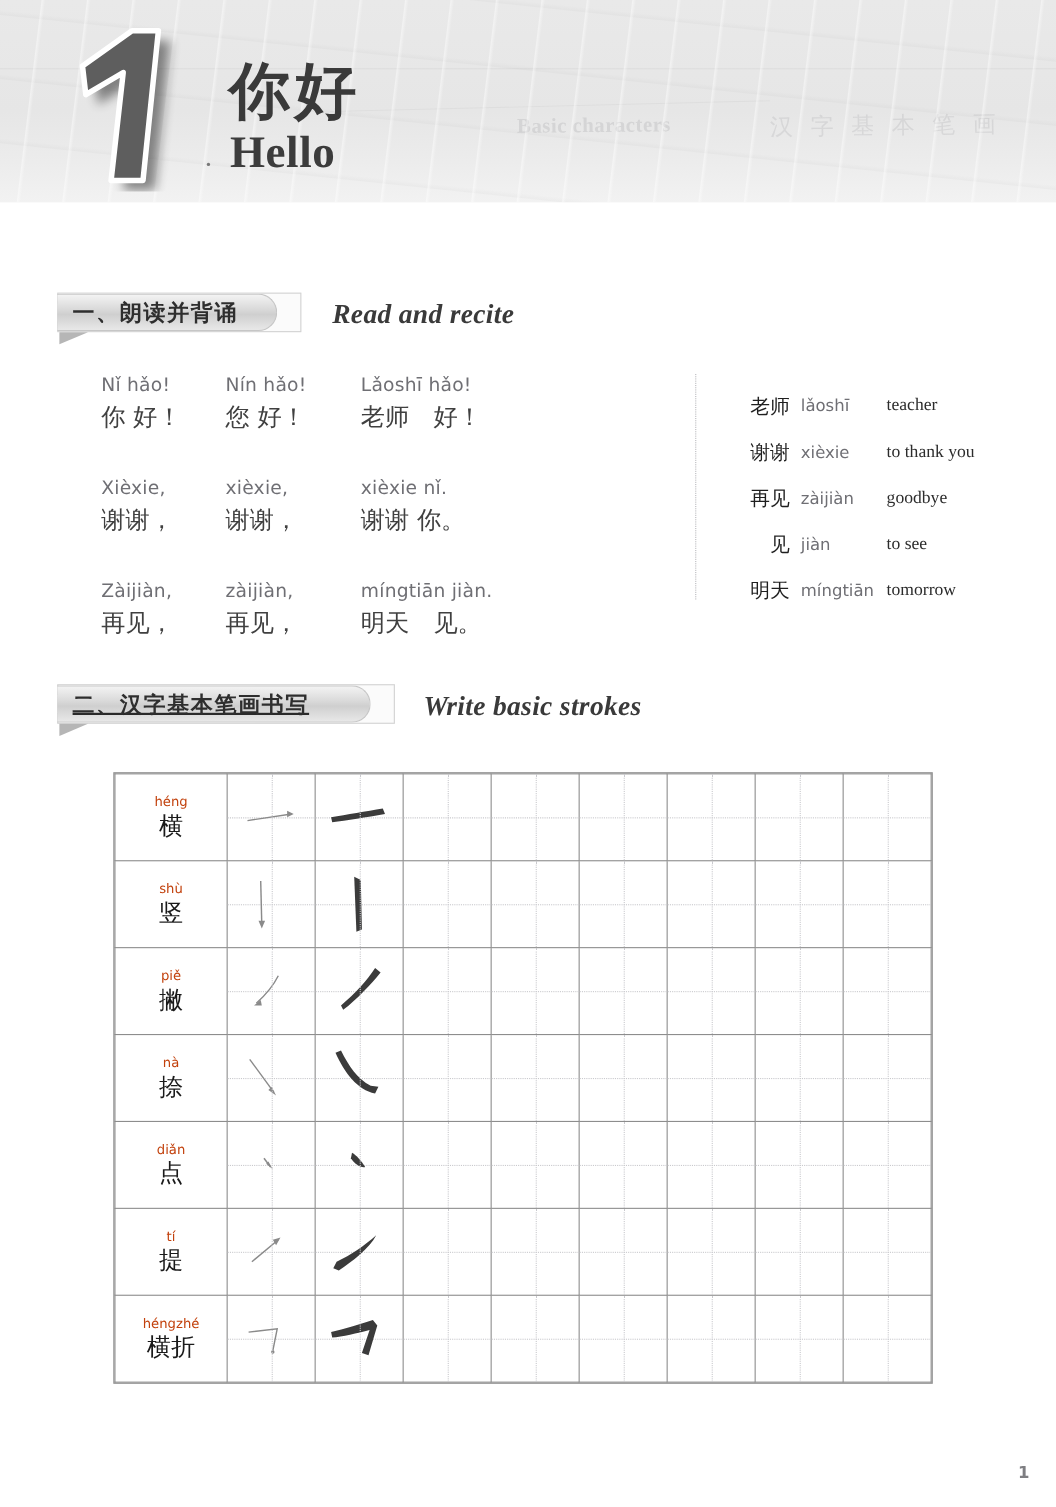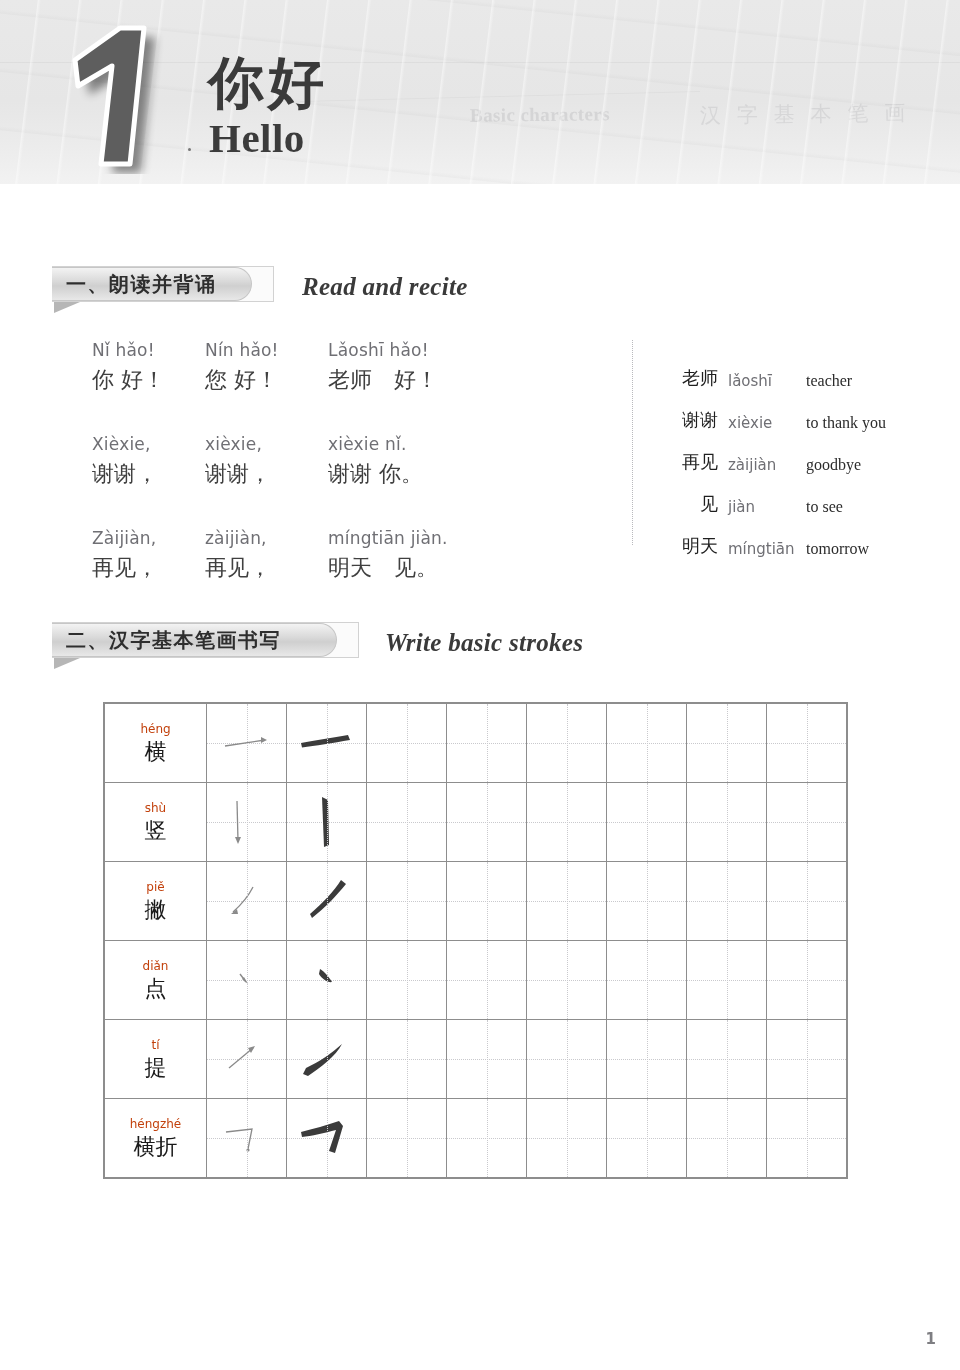--- a/index.html
+++ b/index.html
@@ -206,21 +206,21 @@
 
   
   .vocab {
     position: absolute;
     left: 660px;
     top: 348px;
     width: 280px;
   }
   .vocab-row {
     display: flex;
-    align-items: flex-end;
+    align-items: center;
     height: 42px;
   }
   .v-cn {
     width: 58px;
     text-align: right;
     font-size: 18px;
     color: #1f1f1f;
     font-family: "DejaVu Sans", "Liberation Sans", sans-serif;
     white-space: nowrap;
   }
@@ -424,21 +424,21 @@
   </div>
   <div class="vocab-row">
     <span class="v-cn">明天</span>
     <span class="v-py">míngtiān</span>
     <span class="v-en">tomorrow</span>
   </div>
 </div>
 
 <div class="section-banner" style="left:52px; top:622px;">
   <div class="banner-outline" style="width:307px;"></div>
-  <div class="banner-pill" style="width:285px;">
+  <div class="banner-pill" style="width:285px;text-decoration:underline;">
     <span class="banner-label">二、汉字基本笔画书写</span>
   </div>
   <div class="banner-fold"></div>
 </div>
 <div class="banner-en" style="left:385px; top:629px;">Write basic strokes</div>
 
 <div class="stroke-grid">
   <table>
     <tbody>
 
@@ -507,20 +507,43 @@
           </svg>
         </td>
         <td class="practice-cell"></td>
         <td class="practice-cell"></td>
         <td class="practice-cell"></td>
         <td class="practice-cell"></td>
         <td class="practice-cell"></td>
         <td class="practice-cell"></td>
       </tr>
 
+      <tr>
+        <td class="label-cell">
+          <div class="lbl-py">nà</div>
+          <div class="lbl-cn">捺</div>
+        </td>
+        <td class="practice-cell">
+          <svg class="stroke-svg" viewBox="0 0 79 78">
+            <line x1="20" y1="22" x2="42" y2="52" stroke="#8a8a8a" stroke-width="1.3"></line>
+            <path d="M 37 50 L 44 55 L 40 47 Z" fill="#8a8a8a"></path>
+          </svg>
+        </td>
+        <td class="practice-cell">
+          <svg class="stroke-svg" viewBox="0 0 79 78">
+            <path d="M 18 16 L 23 14 C 30 28 38 40 50 46 L 57 47 L 54 53 C 38 50 26 34 18 16 Z" fill="#3b3b3b"></path>
+          </svg>
+        </td>
+        <td class="practice-cell"></td>
+        <td class="practice-cell"></td>
+        <td class="practice-cell"></td>
+        <td class="practice-cell"></td>
+        <td class="practice-cell"></td>
+        <td class="practice-cell"></td>
+      </tr>
 
       <tr>
         <td class="label-cell">
           <div class="lbl-py">diǎn</div>
           <div class="lbl-cn">点</div>
         </td>
         <td class="practice-cell">
           <svg class="stroke-svg" viewBox="0 0 79 78">
             <path d="M 33 33 L 39 41" stroke="#8a8a8a" stroke-width="1.4" fill="none"></path>
             <path d="M 35 38 L 41 43 L 37 36 Z" fill="#8a8a8a"></path>

